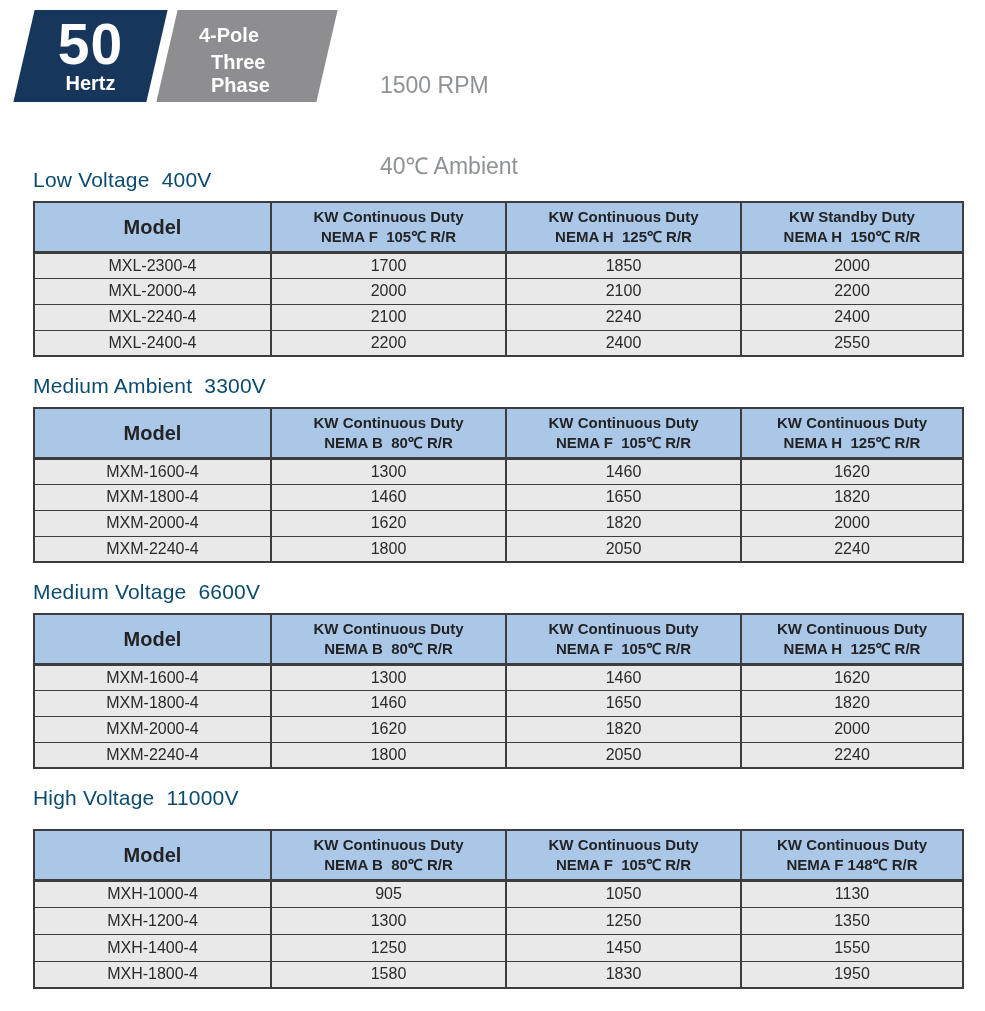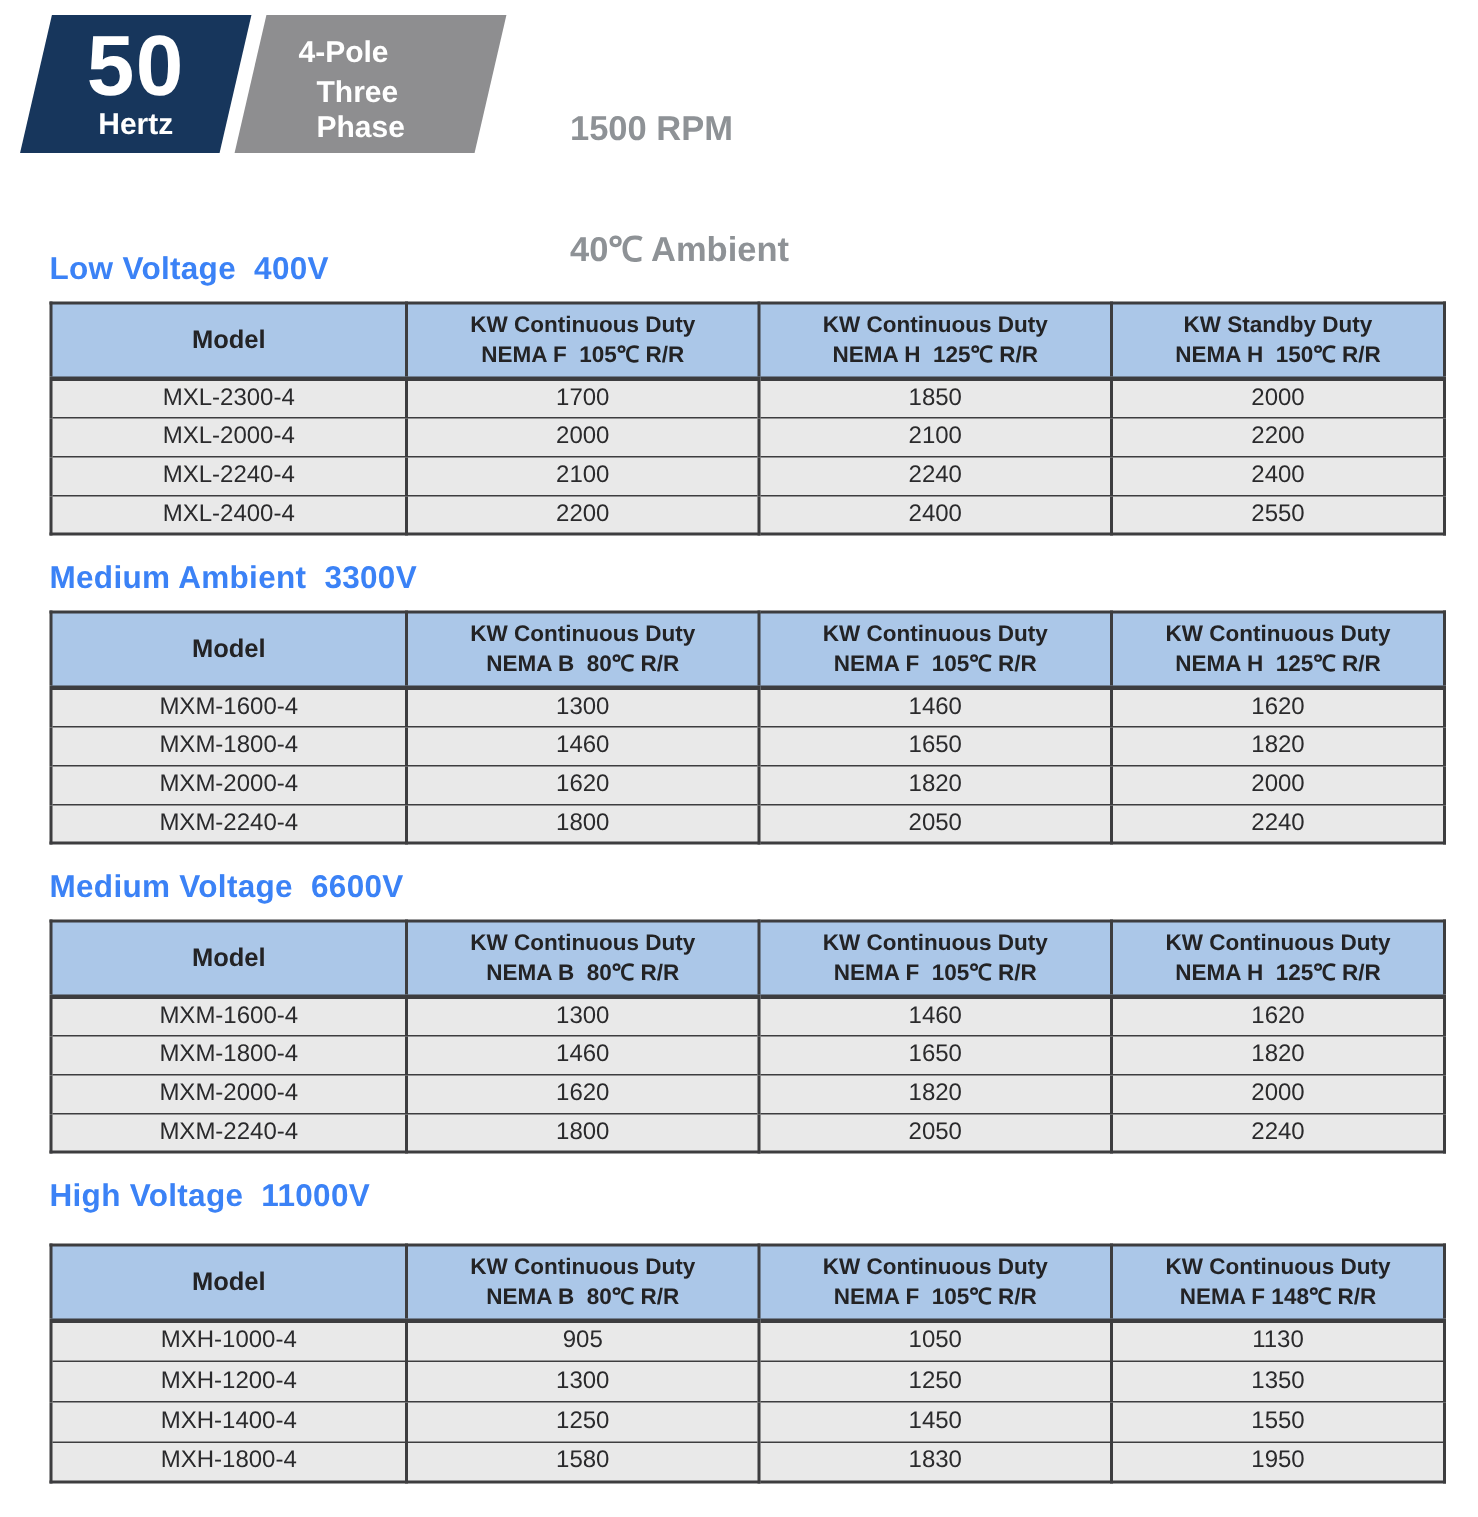--- a/index.html
+++ b/index.html
@@ -24,43 +24,43 @@
     color:#ffffff;
   }
   .para-navy .para-inner { align-items:center; justify-content:center; }
   .freq-value { font-size:57px; font-weight:bold; line-height:0.95; letter-spacing:1px; }
   .freq-unit  { font-size:20px; font-weight:bold; margin-top:1px; }
   .para-gray .para-inner { padding:14px 0 0 32px; }
   .pole-line1 { font-size:20px; font-weight:bold; }
   .pole-line2 { font-size:20px; font-weight:bold; margin:4px 0 0 12px; }
 
   .specs { position:absolute; left:368px; top:8px; font-size:23px; line-height:27px; white-space:pre; }
-  .spec-line { display:block;font-weight:bold; }
+  .spec-line { display:block; }
 
   
   main { position:absolute; left:0; top:0; width:985px; padding-top:168px; }
   .section-title {
     margin:17px 0 9px 33px;
-    font-size:21px; font-weight:bold; color:#3b82f6;
+    font-size:21px; font-weight:normal; color:#0c4a6e;
     letter-spacing:0.2px; white-space:pre;
   }
   section:first-child .section-title { margin-top:0; }
   section:last-child  .section-title { margin-bottom:19px; }
 
   table.spec-table {
     border-collapse:collapse; table-layout:fixed;
     margin-left:33px; width:929px;
   }
   .spec-table th {
     height:50px; font-size:15px; font-weight:bold; color:#232325;
     text-align:center; vertical-align:middle;
     border:2px solid #3d3d3f; border-bottom-width:3px;
     padding:0;
   }
-  .spec-table th.single { font-size:17px; }
+  .spec-table th.single { font-size:20px; }
   .th-line { white-space:pre; line-height:20px; }
   .spec-table td {
     height:26px; font-size:16px; color:#2a2a2c;
     text-align:center; vertical-align:middle;
     border:2px solid #3d3d3f; border-top-width:1px; border-bottom-width:1px;
     padding:0;
   }
   .spec-table tbody tr:last-child td { border-bottom-width:2px; }
   section:last-child .spec-table td { height:27px; }
 </style>

